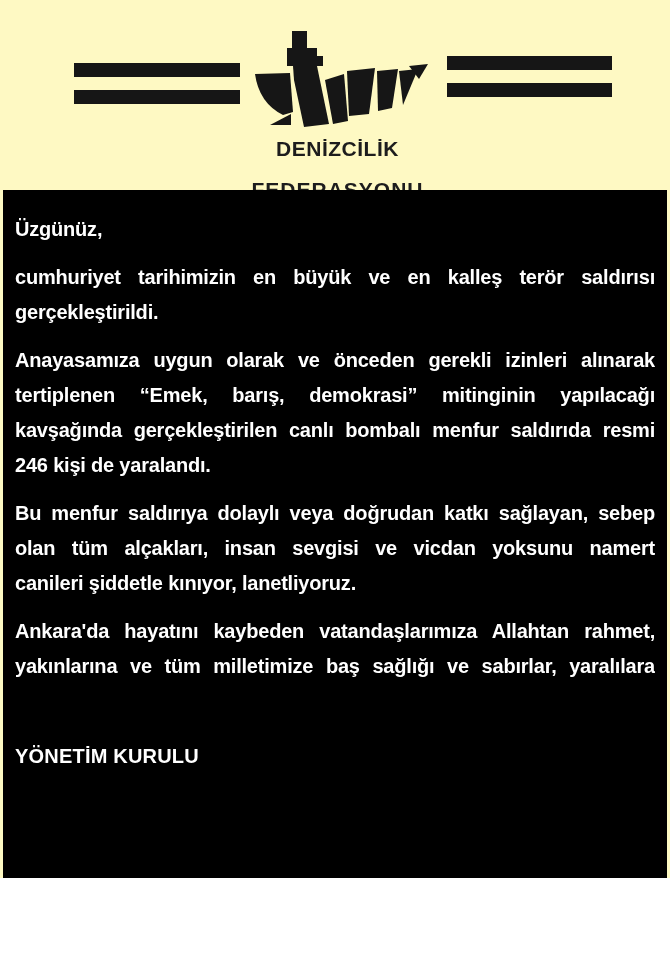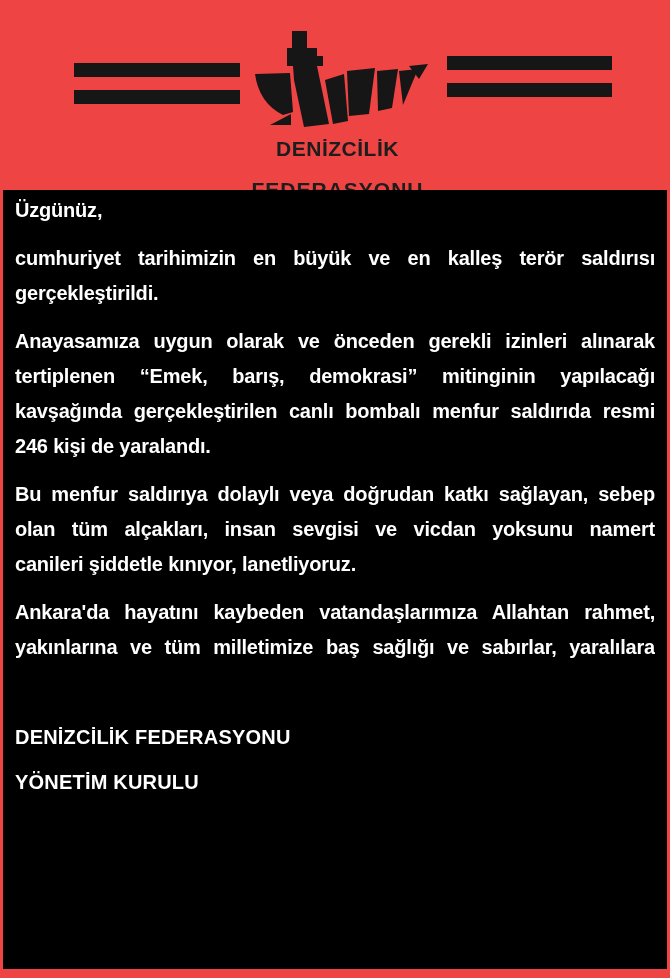--- a/index.html
+++ b/index.html
@@ -4,22 +4,22 @@
 <style>
   html, body {
     margin: 0;
     padding: 0;
     background: #ffffff;
     font-family: "Liberation Sans", "DejaVu Sans", sans-serif;
   }
   .page {
     position: relative;
     width: 670px;
-    height: 978px;
-    background: #ef4444;
+    height: 878px;
+    background: #fef9c3;
     overflow: hidden;
   }
 
   
   .header-rule {
     position: absolute;
     display: flex;
     flex-direction: column;
   }
   .header-rule .bar {
@@ -65,21 +65,21 @@
   
   .message-box {
     position: absolute;
     left: 3px;
     top: 190px;
     width: 664px;
     height: 779px;
     background: #000000;
     color: #ffffff;
     box-sizing: border-box;
-    padding: 3px 12px 0 12px;
+    padding: 22px 12px 0 12px;
   }
   .paragraph + .paragraph { margin-top: 13px; }
   .line {
     font-size: 20px;
     font-weight: 700;
     line-height: 35px;
     text-align: justify;
     text-align-last: justify;
     letter-spacing: -0.2px;
     overflow: hidden;
@@ -156,18 +156,17 @@
           <div class="line">Bu menfur saldırıya dolaylı veya doğrudan katkı sağlayan, sebep</div>
           <div class="line">olan tüm alçakları, insan sevgisi ve vicdan yoksunu namert</div>
           <div class="line last">canileri şiddetle kınıyor, lanetliyoruz.</div>
         </div>
         <div class="paragraph">
           <div class="line">Ankara'da hayatını kaybeden vatandaşlarımıza Allahtan rahmet,</div>
           <div class="line">yakınlarına ve tüm milletimize baş sağlığı ve  sabırlar, yaralılara</div>
         </div>
       </div>
     <div class="signature-block">
-        <div class="signature-line">DENİZCİLİK FEDERASYONU</div>
         <div class="signature-line">YÖNETİM KURULU</div>
       </div>
   </div>
 
 </div>
 
 </body></html>

